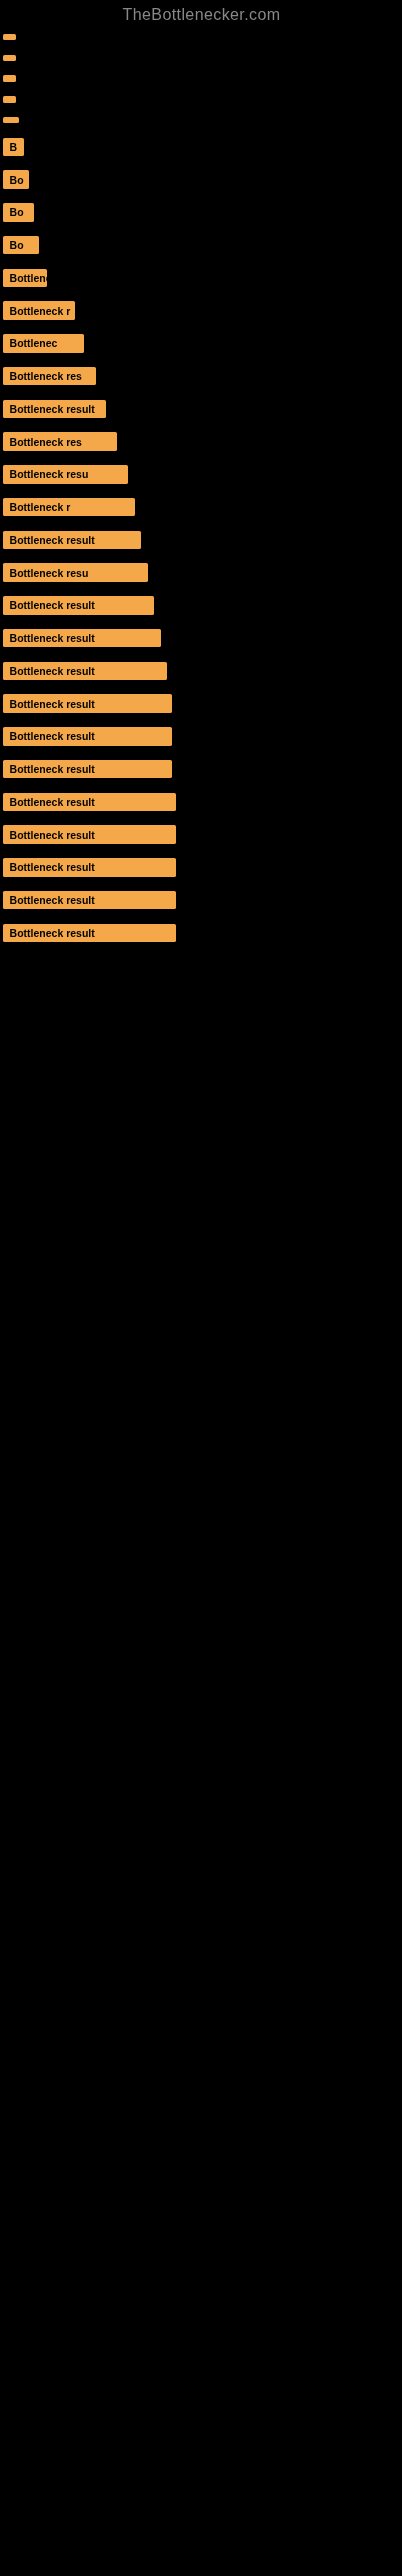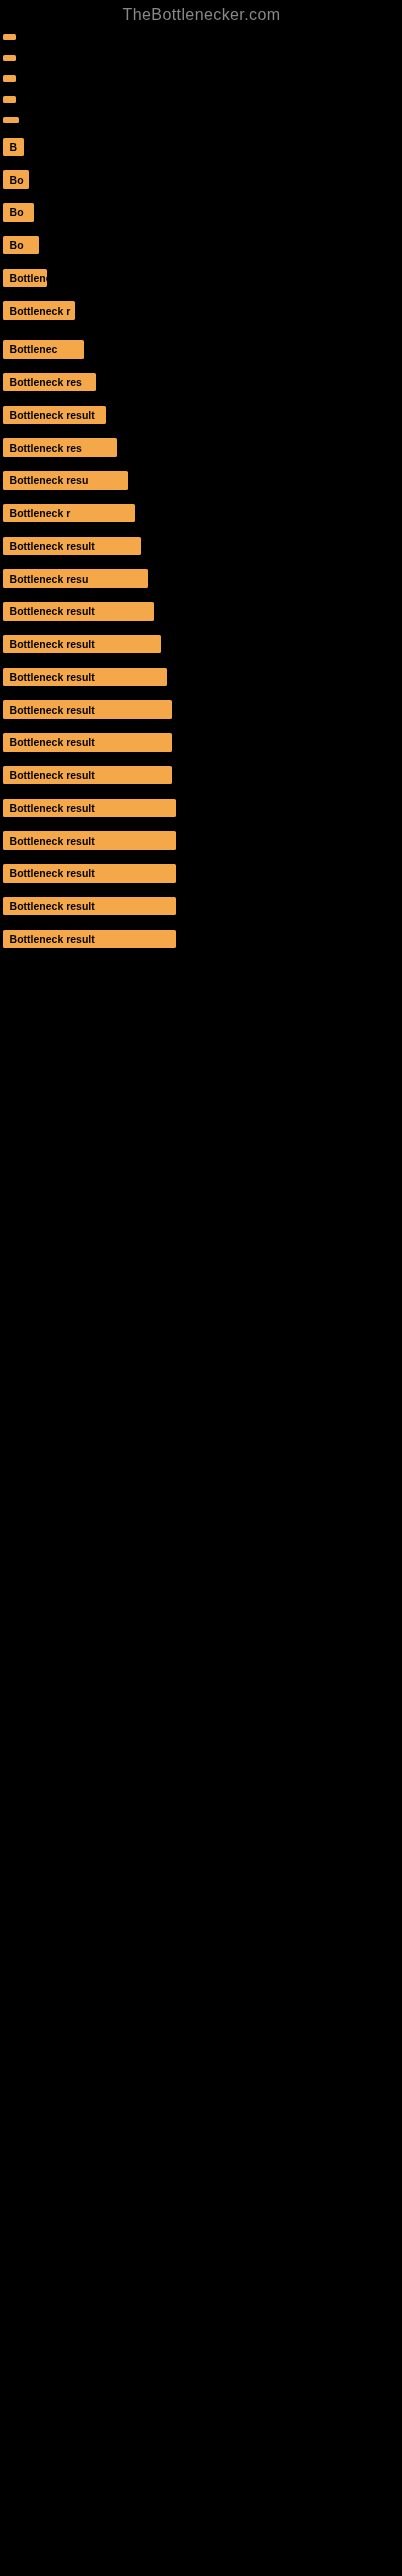--- a/index.html
+++ b/index.html
@@ -42,21 +42,21 @@
     .item-2  { width: 8px; }
     .item-3  { width: 9.7px; }
     .item-4  { width: 11.3px; }
     .item-5  { width: 16px; }
     .item-6  { width: 21px; }
     .item-7  { width: 26px; }
     .item-8  { width: 31px; }
     .item-9  { width: 36px; }
     .item-10 { width: 44px; }
     .item-11 { width: 72px; }
-    .item-12 { width: 81px; margin-top: 6px; }
+    .item-12 { width: 81px; }
     .item-13 { width: 93px; }
     .item-14 { width: 103px; }
     .item-15 { width: 114px; }
     .item-16 { width: 125px; }
     .item-17 { width: 132px; }
     .item-18 { width: 138px; }
     .item-19 { width: 145px; }
     .item-20 { width: 151px; }
     .item-21 { width: 158px; }
     .item-22 { width: 164px; }

